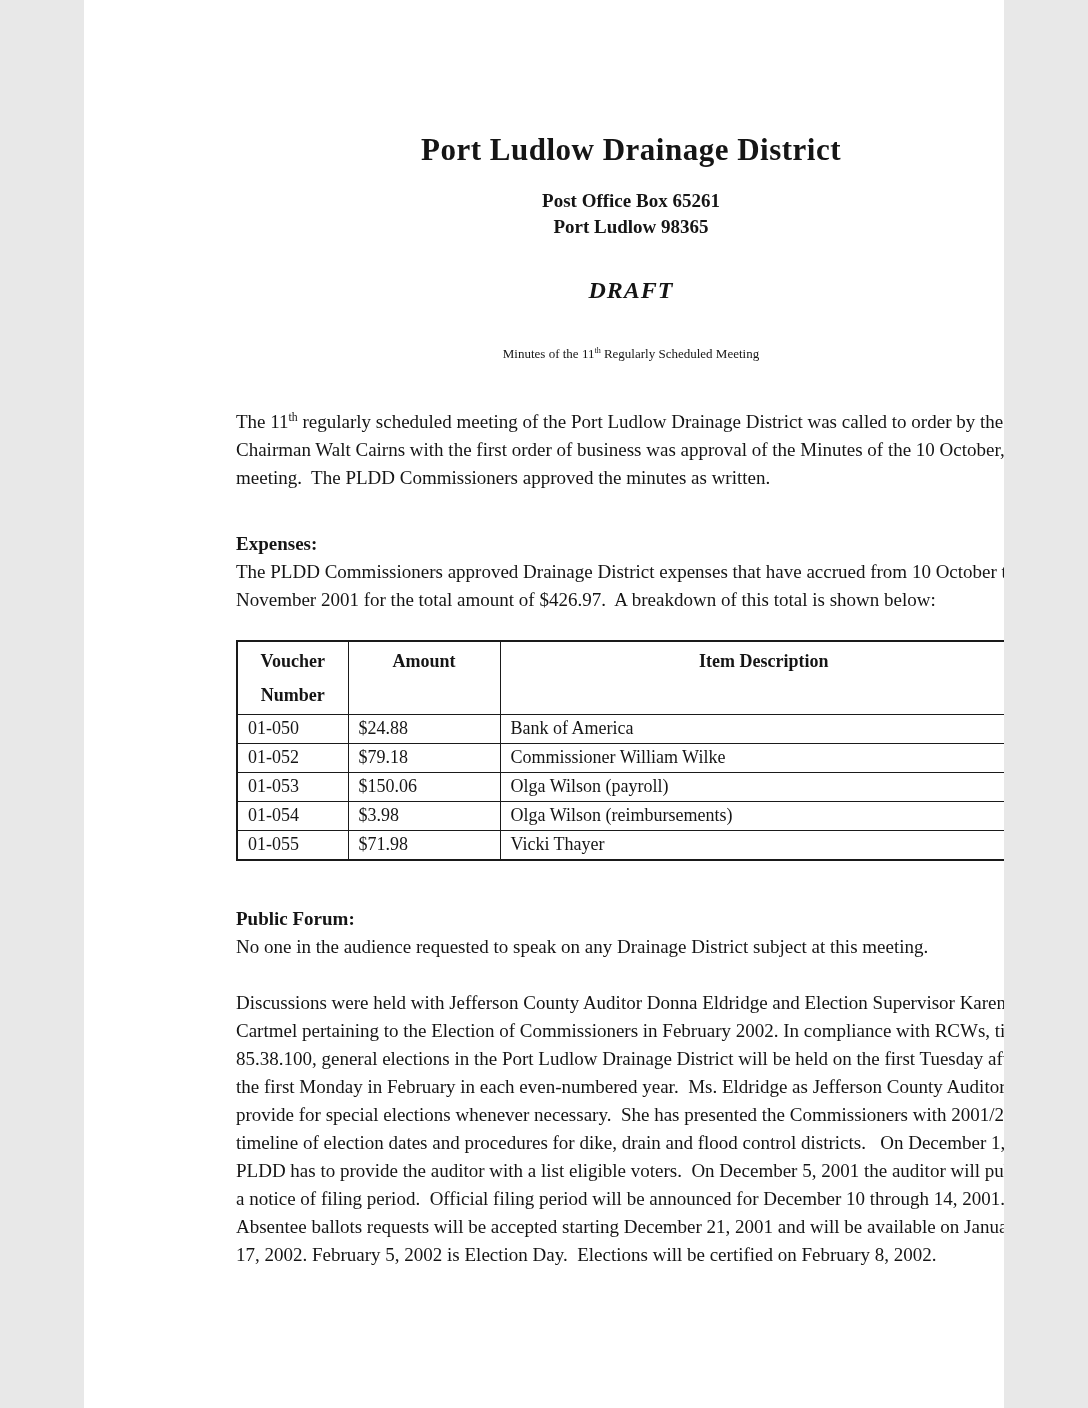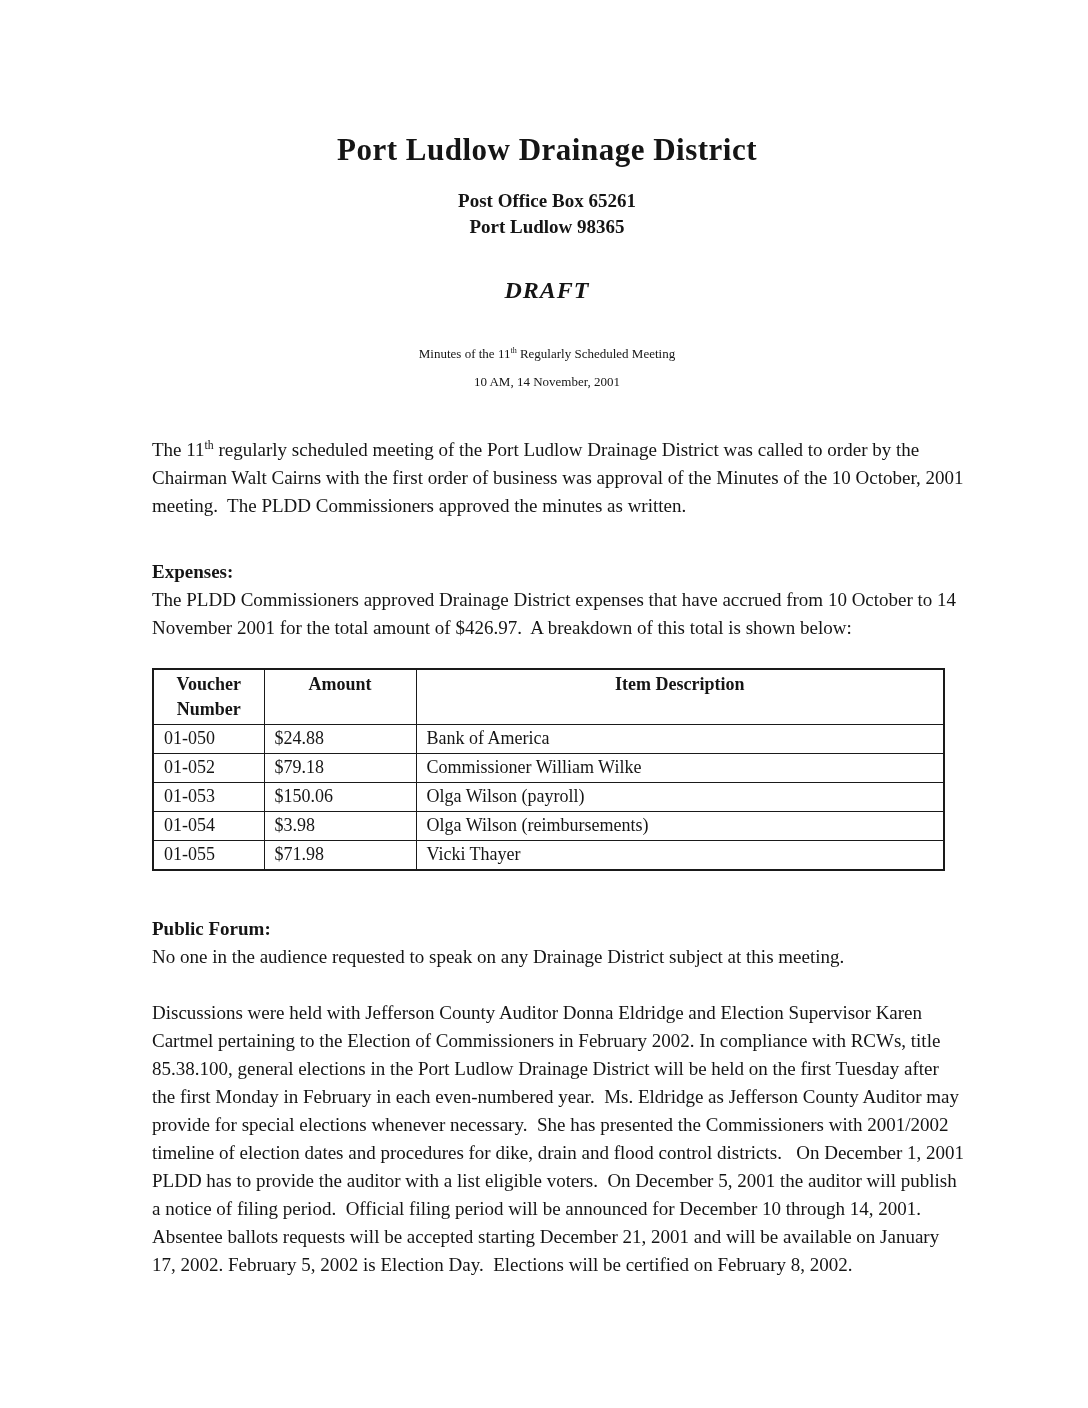--- a/index.html
+++ b/index.html
@@ -2,21 +2,21 @@
 <html><head>
 <meta charset="utf-8">
 <style>
   html, body {
     margin: 0;
     padding: 0;
     background: #e8e8e8;
   }
   .page {
     position: relative;
-    width: 1088px;
+    width: 920px;
     height: 1408px;
     margin: 0 auto;
     background: #ffffff;
     color: #151515;
     font-family: "Liberation Serif", serif;
     overflow: hidden;
     box-sizing: border-box;
     padding: 132px 0 0 152px;
   }
   .content {
@@ -87,42 +87,41 @@
     border: 1.6px solid #1a1a1a;
   }
   table.expenses { border-width: 2.2px; }
   col.c-voucher { width: 111px; }
   col.c-amount  { width: 152px; }
   th {
     font-weight: bold;
     text-align: center;
     vertical-align: top;
     padding: 2px 6px;
-    line-height: 25px;
+    line-height: 34px;
   }
   td {
     text-align: left;
     vertical-align: top;
     padding: 1px 8px 2px 10px;
     line-height: 25px;
   }
 </style>
 </head>
 <body>
 
 <div class="page">
   <div class="content">
 
     <header class="doc-header">
       <h1 class="doc-title">Port Ludlow Drainage District</h1>
       <div class="addr addr-first">Post Office Box 65261</div>
       <div class="addr">Port Ludlow 98365</div>
       <div class="draft">DRAFT</div>
       <div class="meeting-line meeting-first"><span>Minutes of the 11</span><sup>th</sup><span> Regularly Scheduled Meeting</span></div>
-      <div class="meeting-line">10 AM, 14 November, 2001</div>
     </header>
 
     <section class="sec-call">
       <p><span>The 11</span><sup>th</sup><span> regularly scheduled meeting of the Port Ludlow Drainage District was called to order by the Chairman Walt Cairns with the first order of business was approval of the Minutes of the 10 October, 2001 meeting.  The PLDD Commissioners approved the minutes as written.</span></p>
     </section>
 
     <section class="sec-exp">
       <h2>Expenses:</h2>
       <p>The PLDD Commissioners approved Drainage District expenses that have accrued from 10 October to 14 November 2001 for the total amount of $426.97.  A breakdown of this total is shown below:</p>
 

